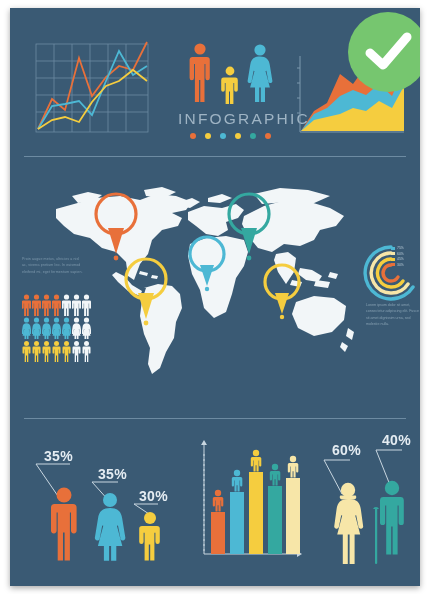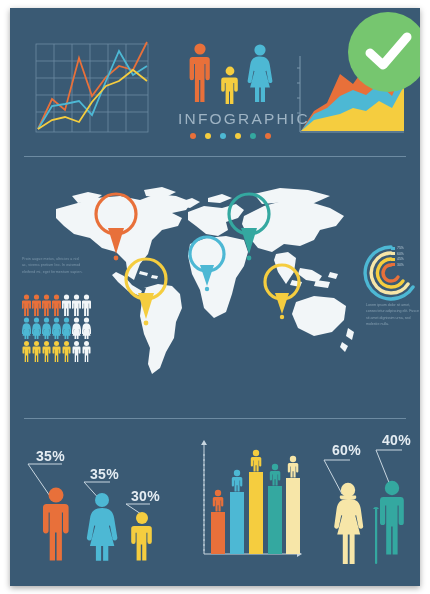--- a/index.html
+++ b/index.html
@@ -47,21 +47,21 @@
   #donut{position:absolute; left:352px; top:84px; width:58px; height:58px;}
   .donutlegend{position:absolute;left:381px;top:86px;}
   .dl{display:flex;align-items:center;gap:2px;margin-bottom:1.5px;}
   .dl i{width:4px;height:3px;display:block;}
   .dl span{font-size:3.4px;color:#b9cbd8;}
 
   
   #botsec{position:absolute;left:0;top:414px;width:410px;height:164px;}
   .pct{position:absolute;color:#e4ecf2;font-size:14px;letter-spacing:.3px;font-weight:bold;}
 
-  #family3{position:absolute;left:8px;top:16px;width:150px;height:130px;}
+  #family3{position:absolute;left:16px;top:16px;width:150px;height:130px;}
   #barchart{position:absolute;left:180px;top:12px;width:120px;height:136px;}
   #elders{position:absolute;left:308px;top:16px;width:100px;height:130px;}
 
   
   #badge{position:absolute;left:330px;top:-4px;width:96px;height:96px;}
 </style>
 </head>
 <body>
 
 <div id="poster">

